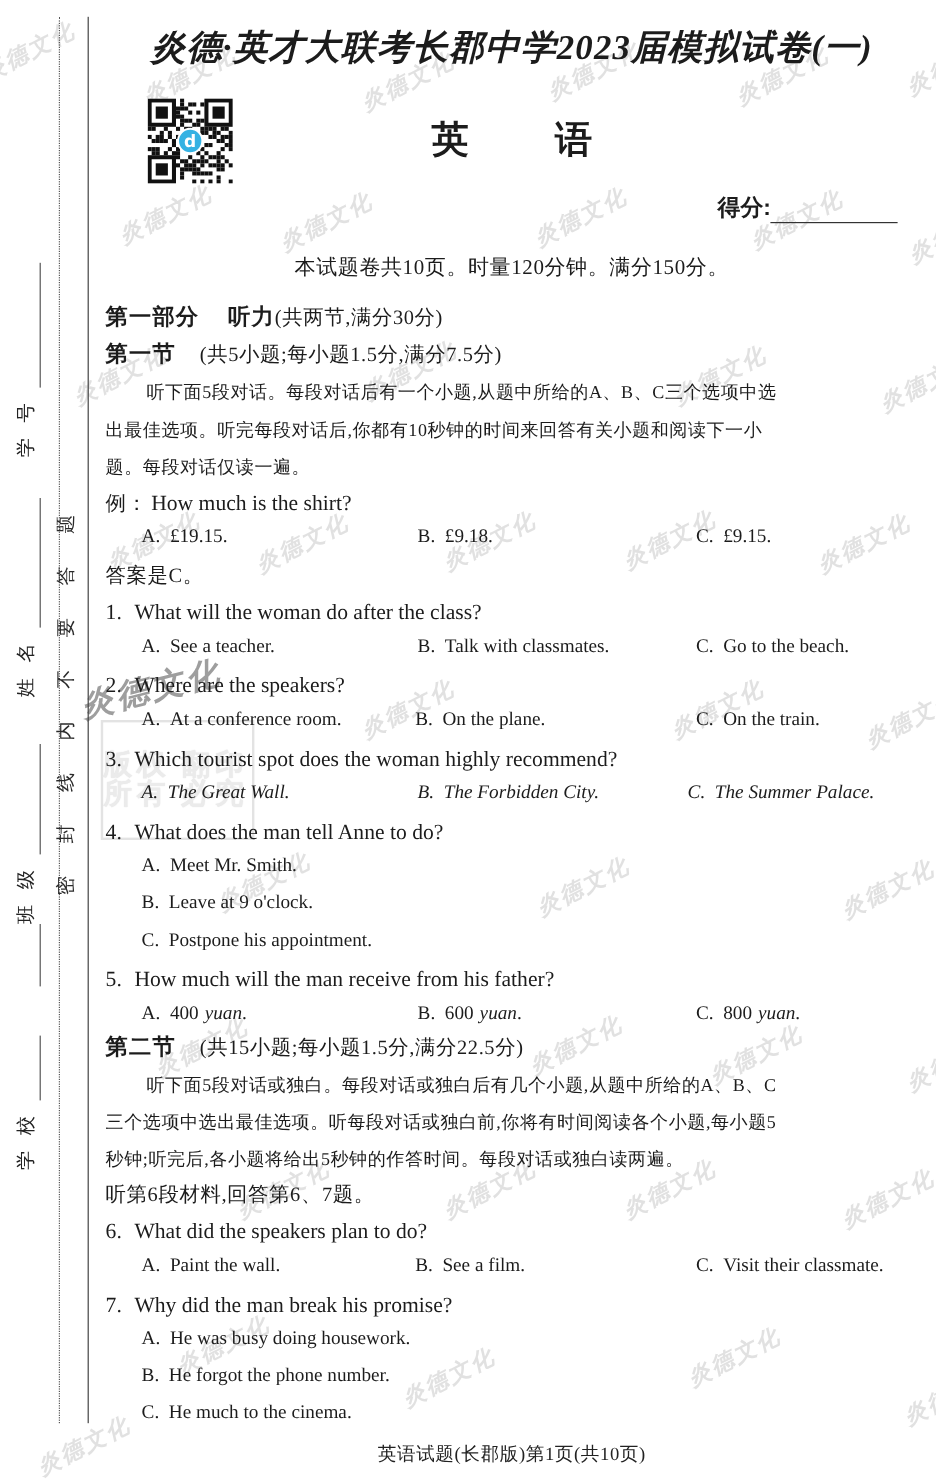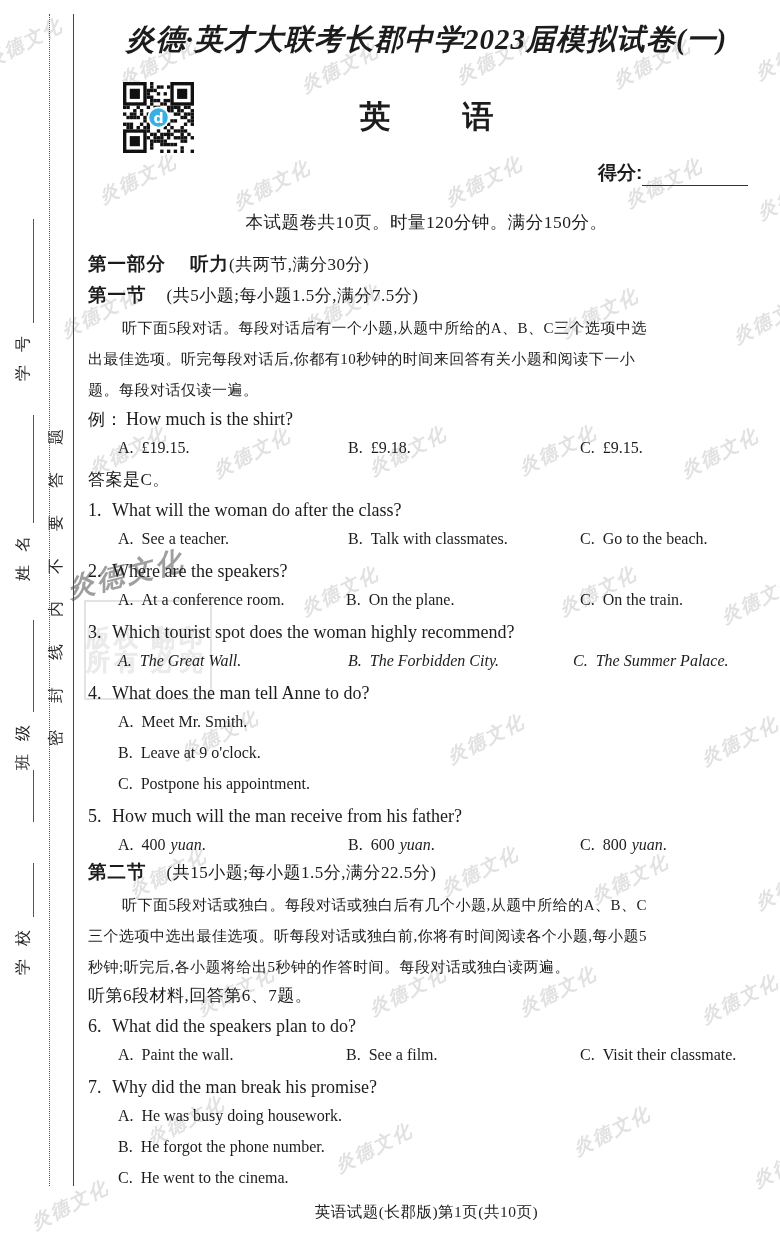--- a/index.html
+++ b/index.html
@@ -428,20 +428,20 @@
     <div class="blk qline" style="top:1076px;">
       <span class="qnum">7.</span><span>Why did the man break his promise?</span>
     </div>
     <div class="opts" style="top:1138px;">
       <span class="opt stack"><span class="opt-letter">B.</span><span>He forgot the phone number.</span></span>
     </div>
     <div class="opts" style="top:1107px;">
       <span class="opt stack"><span class="opt-letter">A.</span><span>He was busy doing housework.</span></span>
     </div>
     <div class="opts" style="top:1169px;">
-      <span class="opt stack"><span class="opt-letter">C.</span><span>He went to the cinema.</span></span>
+      <span class="opt stack"><span class="opt-letter">C.</span><span>He much to the cinema.</span></span>
     </div>
 
   </div>
 
   <div class="footer">英语试题(长郡版)第1页(共10页)</div>
 
 </div>
 
 </body></html>

